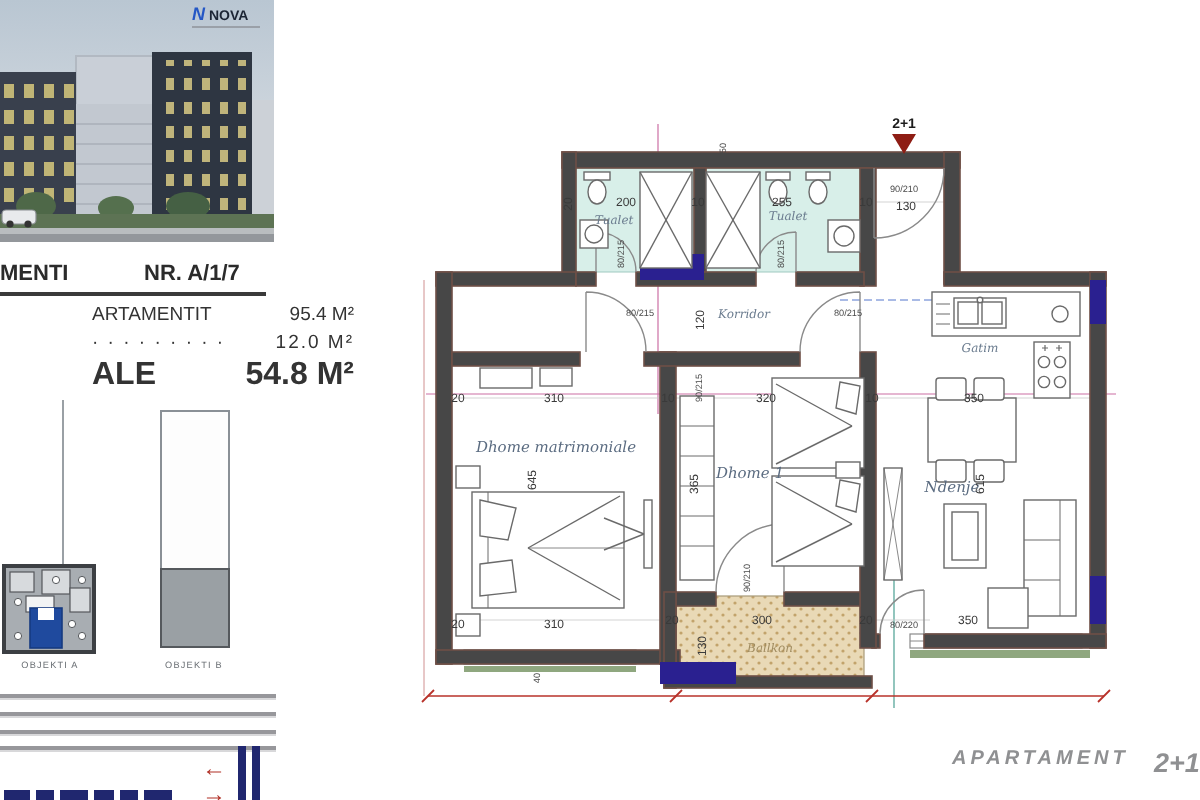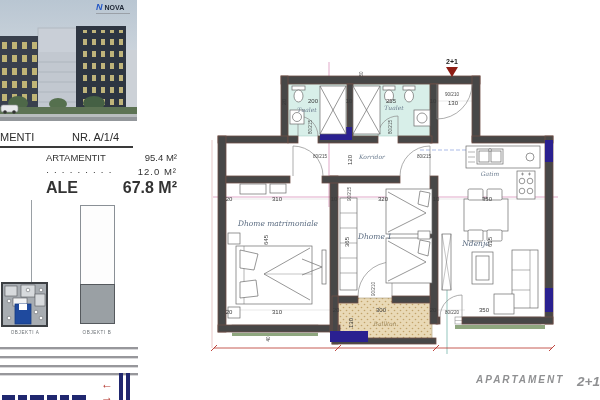--- a/index.html
+++ b/index.html
@@ -1,20 +1,20 @@
 <!DOCTYPE html>
 <html><head>
 <meta charset="utf-8">
 <style>
   html,body{margin:0;padding:0;background:#e8e8e8;}
   .page{position:relative;width:600px;height:400px;background:#ffffff;overflow:hidden;
         font-family:"Liberation Sans",sans-serif;color:#222;}
   .abs{position:absolute;}
   
-  .info-header{top:131px;left:0;width:133px;font-weight:normal;font-size:11px;color:#2b2b2b;}
+  .info-header{top:131px;left:0;width:133px;font-weight:bold;font-size:11px;color:#2b2b2b;}
   .info-header .num{position:absolute;left:72px;top:0;}
   .info-rule{top:146px;left:0;width:133px;height:2px;background:#3a3a3a;}
   .info-row{left:0;width:133px;font-size:9.5px;color:#333;padding-left:46px;}
   .info-row .val{position:absolute;right:2px;top:0;}
   .r0{top:152px;} .r1{top:166px;letter-spacing:1px;} .r2{top:179px;font-weight:bold;font-size:16px;}
   
   .leadline{background:#9aa0a5;}
   .kp-label{font-size:4.6px;color:#6a6f74;letter-spacing:.6px;text-align:center;}
   .kpB-outline{border:1.5px solid #8a9096;background:#fdfdfd;}
   .kpB-fill{background:#9aa0a4;border:1.5px solid #55595d;}
@@ -82,34 +82,34 @@
       <circle cx="14" cy="112" r="1.8" fill="#333"></circle>
   </svg>
 
   <div class="abs logo">
     <span class="mark">N</span><span>NOVA</span>
     <span class="tag"></span>
   </div>
 
   <div class="abs info-header">
     <span>MENTI</span>
-    <span class="num">NR. A/1/4</span>
+    <span class="num">NR. A/1/7</span>
   </div>
   <div class="abs info-rule"></div>
   <div class="abs info-row r0">
     <span>ARTAMENTIT</span>
     <span class="val">95.4 M²</span>
   </div>
   <div class="abs info-row r1">
     <span>· · · · · · · · ·</span>
     <span class="val">12.0 M²</span>
   </div>
   <div class="abs info-row r2">
     <span>ALE</span>
-    <span class="val">67.8 M²</span>
+    <span class="val">54.8 M²</span>
   </div>
 
   <div class="abs leadline" style="top:200px;left:31px;width:1px;height:83px"></div>
   <div class="abs kpB-outline" style="top:205px;left:80px;width:33px;height:78px"></div>
   <div class="abs kpB-fill" style="top:284px;left:80px;width:33px;height:38px"></div>
 
   <svg class="abs" style="top:282px;left:1px" width="47" height="45" viewBox="0 0 47 45">
     <rect x="1" y="1" width="45" height="43" fill="#a8adb2" stroke="#3c3f43" stroke-width="2"></rect>
     <rect x="4" y="4" width="12" height="10" fill="#d7dadd" stroke="#55585c" stroke-width="0.6"></rect>
     <rect x="20" y="3" width="14" height="12" fill="#d7dadd" stroke="#55585c" stroke-width="0.6"></rect>

